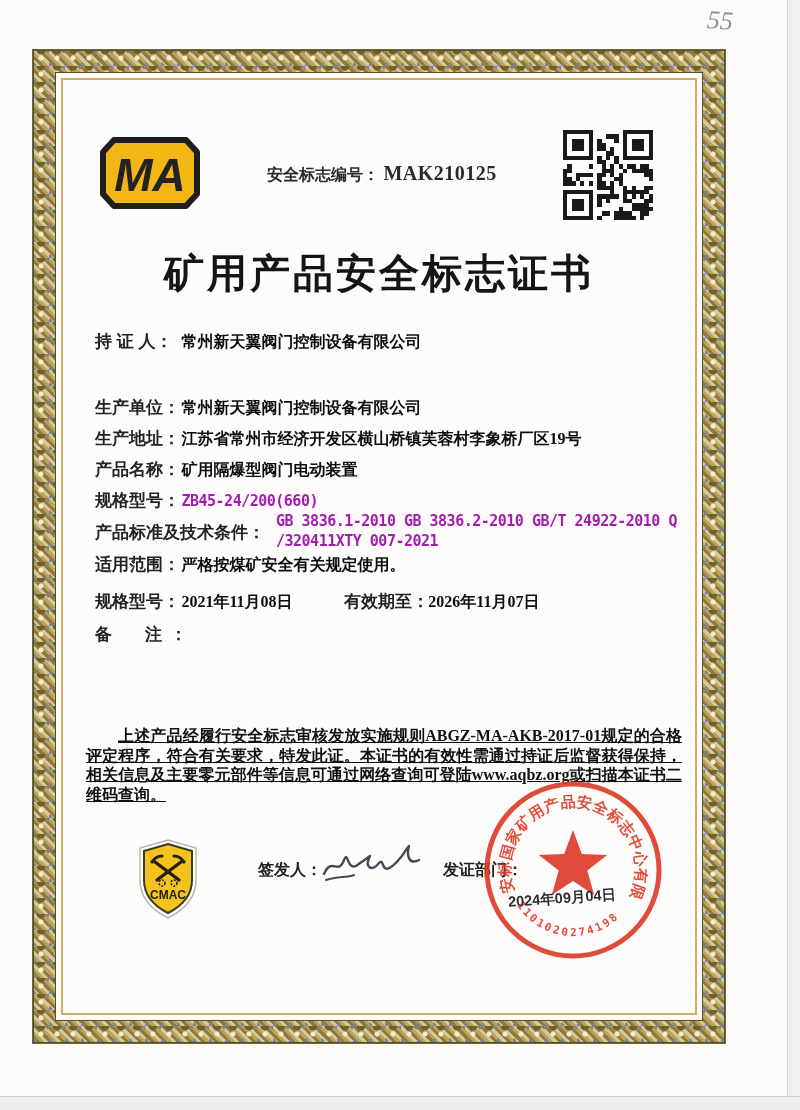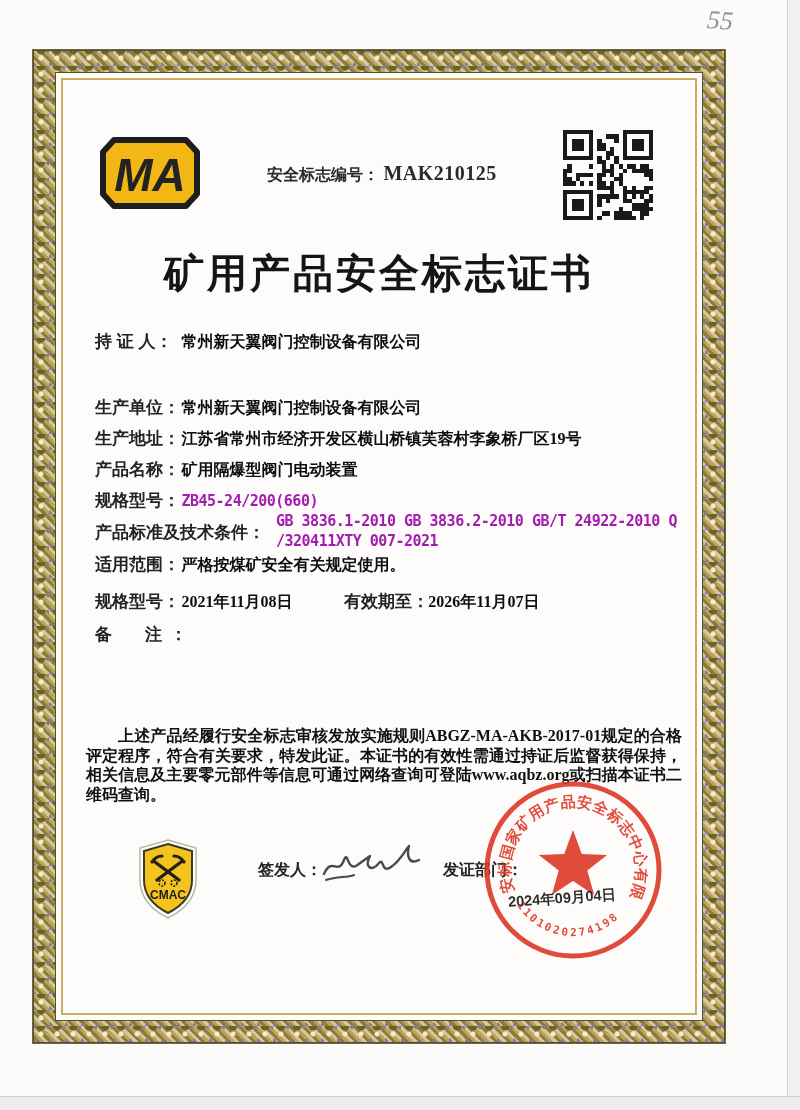--- a/index.html
+++ b/index.html
@@ -35,21 +35,21 @@
        font-size:40px;font-weight:900;letter-spacing:3px;color:#151515;}
   
   .row{position:absolute;left:95px;white-space:nowrap;}
   .lbl{font-size:17px;font-weight:bold;color:#232323;display:inline-block;}
   .val{font-size:16px;font-weight:bold;color:#0d0d0d;font-family:"Liberation Serif","DejaVu Serif",serif;}
   .val-code{font-size:15px;font-weight:bold;color:#a21caf;font-family:"DejaVu Sans Mono","Liberation Mono",monospace;letter-spacing:-0.5px;}
   .std-val{position:absolute;left:276px;width:420px;}
   
   .declaration{position:absolute;left:86px;top:726px;width:596px;font-size:16px;line-height:19.5px;
        font-weight:bold;color:#101010;text-align:justify;text-indent:2em;
-       font-family:"Liberation Serif","DejaVu Serif",serif;}
+       font-family:"Liberation Serif","DejaVu Serif",serif;text-decoration:underline;}
   
   .cmac{position:absolute;left:136px;top:838px;width:64px;height:82px;}
   .signer-label{position:absolute;left:258px;top:860px;font-size:16px;font-weight:bold;color:#232323;}
   .signature{position:absolute;left:316px;top:840px;width:112px;height:52px;}
   .dept-label{position:absolute;left:443px;top:860px;font-size:16px;font-weight:bold;color:#232323;}
   .seal{position:absolute;left:479px;top:776px;width:188px;height:188px;opacity:.9;z-index:6;}
 </style>
 </head>
 <body>
 

